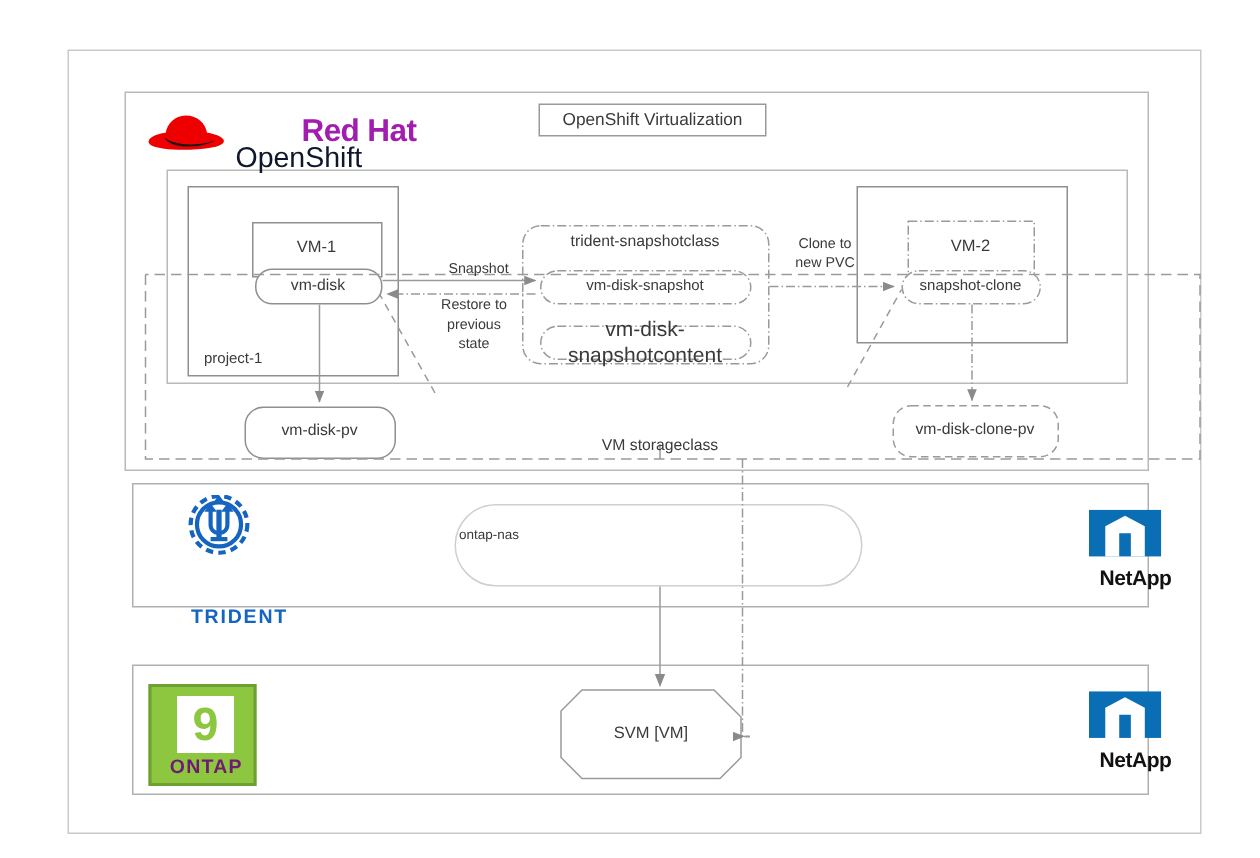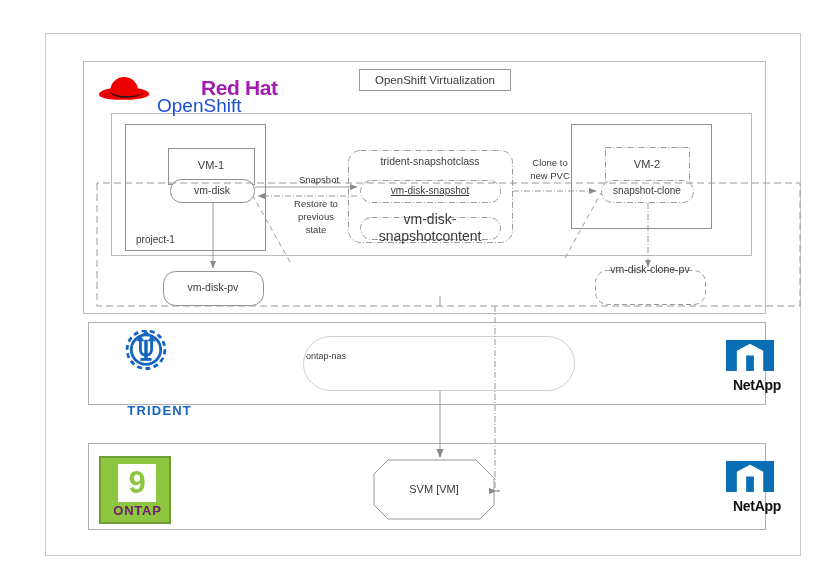--- a/index.html
+++ b/index.html
@@ -9,21 +9,21 @@
 
   .lbl{position:absolute;font-family:"Liberation Sans",sans-serif;color:#3a3a3a;
        display:flex;align-items:center;justify-content:center;text-align:center;
        line-height:1.25;pointer-events:none;}
 
   
   #rh-brand{position:absolute;left:95px;top:68px;width:230px;height:52px;}
   #rh-brand .rh-line1{position:absolute;left:62px;top:8px;font-size:21px;font-weight:bold;
       letter-spacing:-0.4px;color:#a21caf;font-family:"Liberation Sans",sans-serif;margin-left:44px;}
   #rh-brand .rh-line2{position:absolute;left:62px;top:27px;font-size:19px;font-weight:400;
-      color:#1d4ed8;font-family:"Liberation Sans",sans-serif;}
+      color:#0f172a;font-family:"Liberation Sans",sans-serif;}
   #rh-hat{position:absolute;left:0px;top:6px;width:58px;height:30px;}
 
   
   #trident-logo{position:absolute;left:100px;top:330px;width:92px;height:72px;}
   #trident-logo .tr-text{position:absolute;left:0;top:54px;width:92px;text-align:right;
       font-size:13px;font-weight:bold;letter-spacing:1.2px;color:#1565C0;margin-top:19px;}
 
   
   .netapp{position:absolute;width:80px;height:62px;}
   .netapp .na-text{position:absolute;left:0;top:40px;width:80px;text-align:center;
@@ -126,42 +126,43 @@
   </div>
 
   <div class="lbl" style="left:360px;top:70px;width:150px;height:20px;font-size:11.5px;">OpenShift Virtualization</div>
 
   <div class="lbl" style="left:136px;top:233px;width:90px;height:14px;justify-content:flex-start;font-size:10px;">project-1</div>
 
   <div class="lbl" style="left:169px;top:149px;width:84px;height:34px;font-size:11px;">VM-1</div>
   <div class="lbl" style="left:171px;top:180px;width:82px;height:21px;font-size:10.5px;">vm-disk</div>
 
   <div class="lbl" style="left:349px;top:154px;width:162px;height:16px;font-size:10.5px;">trident-snapshotclass</div>
-  <div class="lbl" style="left:361px;top:181px;width:138px;height:20px;font-size:10px;text-decoration:underline;">vm-disk-snapshot</div>
+  <div class="lbl" style="left:361px;top:181px;width:138px;height:20px;font-size:10px;">vm-disk-snapshot</div>
   <div class="lbl" style="left:361px;top:218px;width:138px;height:20px;font-size:14px;">vm-disk-snapshotcontent</div>
 
   <div class="lbl" style="left:606px;top:148px;width:82px;height:34px;font-size:11px;">VM-2</div>
   <div class="lbl" style="left:602px;top:181px;width:90px;height:20px;font-size:10px;">snapshot-clone</div>
 
   <div class="lbl" style="left:164px;top:272px;width:98px;height:32px;font-size:10.5px;">vm-disk-pv</div>
-  <div class="lbl" style="left:596px;top:254px;width:108px;height:32px;font-size:10.5px;">vm-disk-clone-pv</div>
+  <div class="lbl" style="left:596px;top:271px;width:108px;height:32px;font-size:10.5px;">vm-disk-clone-pv</div>
 
   <div class="lbl" style="left:282px;top:173px;width:74px;height:14px;font-size:9.5px;">Snapshot</div>
 
   <div style="position:absolute;left:275px;top:198px;width:82px;text-align:center;font-size:9.5px;color:#3a3a3a;line-height:1.35;">
     <div>Restore to</div>
     <div>previous</div>
     <div>state</div>
   </div>
 
   <div style="position:absolute;left:512px;top:157px;width:76px;text-align:center;font-size:9.5px;color:#3a3a3a;line-height:1.35;">
     <div>Clone to</div>
     <div>new PVC</div>
   </div>
 
+  <div class="lbl" style="left:375px;top:290px;width:130px;height:15px;font-size:10.5px;">VM storageclass</div>
 
   <div id="trident-logo">
     <svg viewBox="0 0 100 80" style="position:absolute;left:9px;top:0;width:74px;height:56px;">
       <g fill="none" stroke="#1565C0" stroke-width="4">
         <circle cx="50" cy="28" r="21"></circle>
         <circle cx="50" cy="28" r="27" stroke-dasharray="7 5"></circle>
       </g>
       <g fill="#1565C0">
         <rect x="47.5" y="14" width="5" height="28"></rect>
         <path d="M36,16 L40,16 L40,28 C40,34 44,38 50,38 L50,34 C46,34 44,32 44,28 L44,16 L48,16 L42,8 Z"></path>

